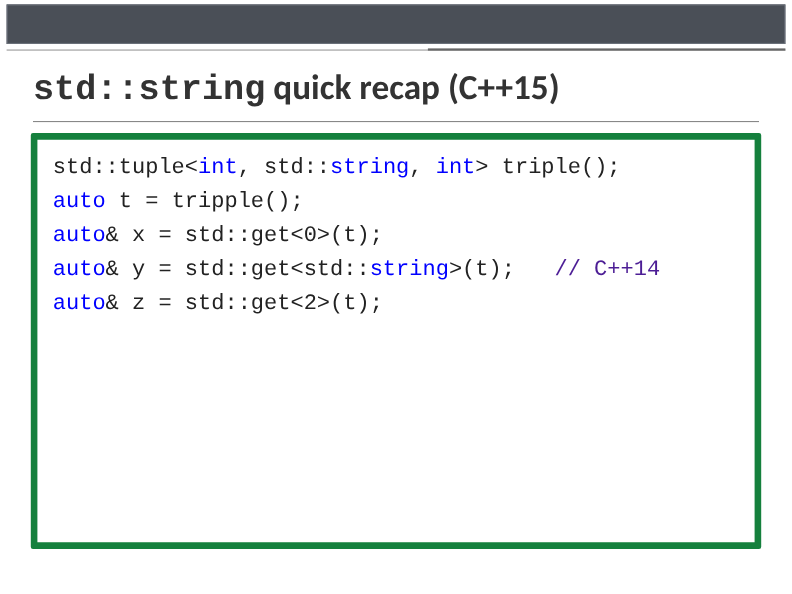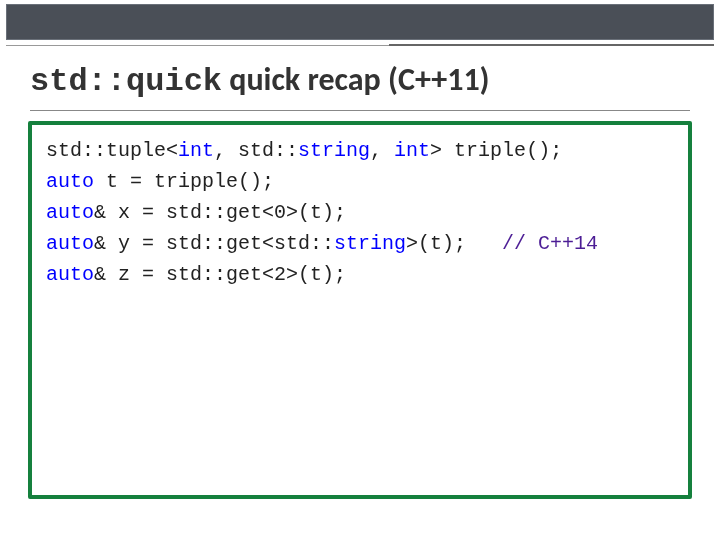--- a/index.html
+++ b/index.html
@@ -5,36 +5,36 @@
   * { margin: 0; padding: 0; box-sizing: border-box; }
   html, body { width: 720px; height: 540px; font-family: Verdana, Geneva, sans-serif; background:#fff; }
   .slide { width:720px; height:540px; padding:0; position:relative; }
   .topbar { height:46px; position:relative; }
   .topbar .bar { position:absolute; top:4px; left:6px; right:6px; height:36px; background:#4a4f57; border:1px solid #6a7079; }
   .toprule { position:absolute; bottom:0; left:6px; right:6px; height:0; border-top:1px solid #999; }
   .toprule2 { position:absolute; top:44px; left:54%; right:6px; height:0; border-top:2px solid #666; }
   .title { margin:14px 30px 10px 30px; font-size:32px; color:#333; font-family:Calibri, Arial, sans-serif; }
   .title .mono { font-family:Consolas, "Courier New", monospace; }
   .title-rule { margin:0 30px; height:0; border-top:1px solid #888; }
-  .codebox { margin:10px 28px 0 28px; border:4px solid #15803d; border-radius:2px; padding:10px 14px 60px 14px; background:#fff; height:378px; }
+  .codebox { margin:10px 28px 0 28px; border:6px solid #15803d; border-radius:2px; padding:10px 14px 60px 14px; background:#fff; height:378px; }
   .code { font-family:Consolas, "Courier New", monospace; font-size:20px; color:#222; white-space:pre; line-height:1.55; }
   .kw { color:#0000ff; } 
   .tx { color:#222; }
   .cm { color:#4c1d95; }
   .blk { display:block; }
 </style>
 </head>
 <body>
 
 <div class="slide">
   <div class="topbar">
     <div class="bar"></div>
     <div class="toprule"></div>
     <div class="toprule2"></div>
   </div>
 
-  <h1 class="title"><span class="mono">std::quick</span><span> quick recap (C++11)</span></h1>
+  <h1 class="title"><span class="mono">std::string</span><span> quick recap (C++15)</span></h1>
   <div class="title-rule"></div>
 
   <div class="codebox">
     <div class="code"><span class="blk"><span class="tx">std::tuple&lt;</span><span class="kw">int</span><span class="tx">, std::</span><span class="kw">string</span><span class="tx">, </span><span class="kw">int</span><span class="tx">&gt; triple();</span></span><span class="blk"></span><span class="blk"><span class="kw">auto</span><span class="tx"> t = tripple();</span></span><span class="blk"></span><span class="blk"><span class="kw">auto</span><span class="tx">&amp; x = std::get&lt;0&gt;(t);</span></span><span class="blk"><span class="kw">auto</span><span class="tx">&amp; y = std::get&lt;std::</span><span class="kw">string</span><span class="tx">&gt;(t);   </span><span class="cm">// C++14</span></span><span class="blk"><span class="kw">auto</span><span class="tx">&amp; z = std::get&lt;2&gt;(t);</span></span></div>
   </div>
 </div>
 
 </body></html>

